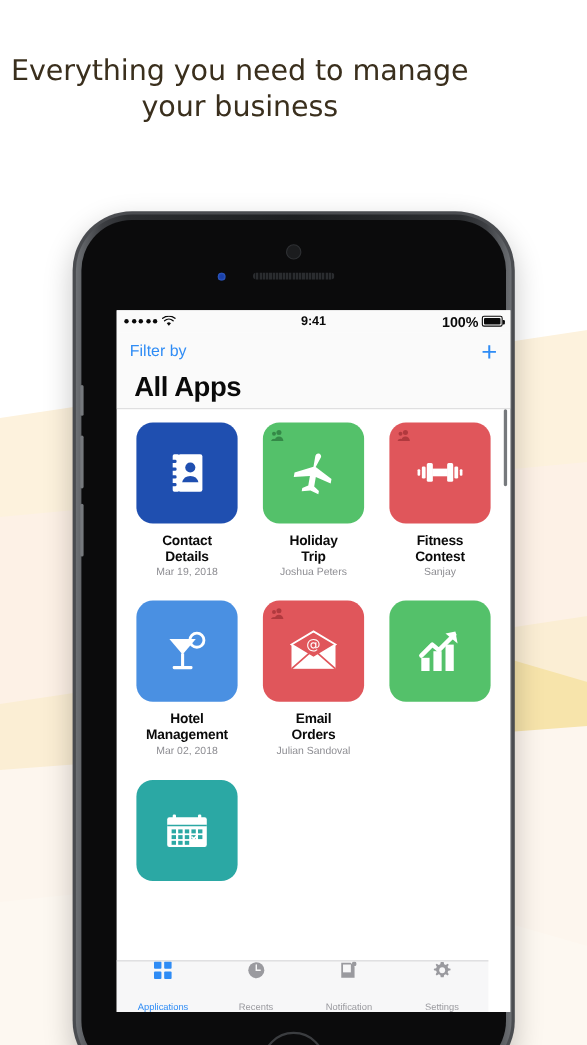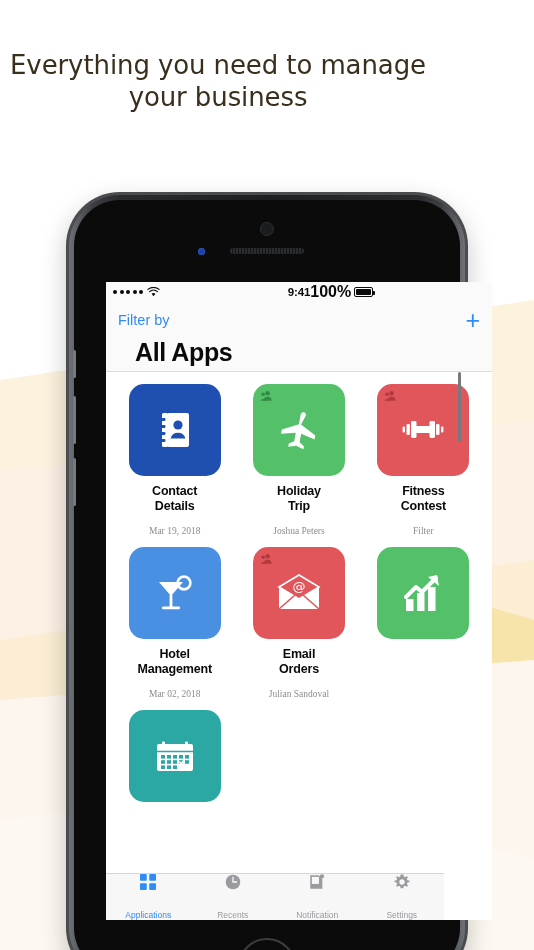--- a/index.html
+++ b/index.html
@@ -68,35 +68,35 @@
   }
   .home-button {
     position: absolute; left: 50%; margin-left: -29px; bottom: -22px;
     width: 58px; height: 58px; border-radius: 50%;
     border: 2px solid #3b3d40; background: #0b0b0c;
   }
 
   
   .screen {
     position: absolute; left: 32px; top: 82px;
-    width: 386px; height: 638px;
+    width: 358px; height: 638px;
     background: #ffffff; overflow: hidden;
   }
 
   
   .statusbar {
     height: 20px; display: flex; align-items: center;
     padding: 0 7px; font-size: 11px; font-weight: bold; color: #0a0a0a;
     background: #fafafa;
   }
   .sb-left { display: flex; align-items: center; gap: 4px; flex: 1; }
   .sig-dots { display: flex; gap: 2.5px; align-items: center; }
   .sig-dots i { width: 4px; height: 4px; border-radius: 50%; background: #0a0a0a; display: block; }
   .sb-center { flex: 0 0 auto; font-size: 11.5px; letter-spacing: -0.1px; }
-  .sb-right { flex: 1; display: flex; align-items: center; gap: 3px; font-size: 16px; }
+  .sb-right { flex: 1; display: flex; align-items: center; justify-content: flex-end; gap: 3px; font-size: 13px; }
   .battery {
     width: 19px; height: 9.5px; border: 1px solid #0a0a0a; border-radius: 2px;
     position: relative; padding: 1px;
   }
   .battery::after {
     content: ""; position: absolute; right: -3px; top: 2.5px;
     width: 2px; height: 4px; background: #0a0a0a; border-radius: 0 1px 1px 0;
   }
   .battery i { display: block; height: 100%; background: #0a0a0a; border-radius: 1px; }
 
@@ -104,21 +104,21 @@
   .navbar {
     height: 36px; background: #fafafa;
     display: flex; align-items: center; justify-content: space-between;
     padding: 0 12px;
   }
   .filter-link { color: #2f8cf5; font-size: 14.5px; }
   .plus-btn { color: #2f8cf5; font-size: 25px; line-height: 1; font-weight: 300; }
 
   .bigtitle {
     background: #fafafa;
-    padding: 0 29px 4px; font-size: 25px; font-weight: bold; color: #0a0a0a;
+    padding: 0 16px 4px; font-size: 25px; font-weight: bold; color: #0a0a0a;
     letter-spacing: -0.4px;
   }
 
   
   .searchwrap { background: #fafafa; padding: 8px 11px 11px; }
   .searchbar {
     height: 29px; background: #e8e8ea; border-radius: 9px;
     display: flex; align-items: center; padding: 0 9px; gap: 6px;
   }
   .search-ph { flex: 1; color: #9a9a9f; font-size: 14px; }
@@ -135,21 +135,21 @@
   .cell { display: flex; flex-direction: column; align-items: center; }
   .tile {
     position: relative; width: 92px; height: 92px; border-radius: 15px;
     display: flex; align-items: center; justify-content: center;
   }
   .badge { position: absolute; left: 7px; top: 6px; opacity: 0.55; }
   .cap-title {
     margin-top: 8px; font-size: 12.5px; font-weight: bold; color: #0a0a0a;
     text-align: center; line-height: 14.5px; letter-spacing: -0.2px;
   }
-  .cap-sub { margin-top: 13px; font-size: 9.5px; color: #8d8d92; text-align: center; font-family: Liberation Serif, serif; }
+  .cap-sub { margin-top: 2px; font-size: 9.5px; color: #8d8d92; text-align: center; }
 
   
   .tabbar {
     position: absolute; left: 0; bottom: 0; width: 338px; height: 47px;
     background: #f7f7f8; border-top: 1px solid #d6d6d8;
     display: flex;
   }
   .tab { flex: 1; display: flex; flex-direction: column; align-items: center; justify-content: center; gap: 20px; }
   .tab-label { font-size: 8.5px; color: #9a9a9f; }
   .tab.active .tab-label { color: #2f8cf5; }
@@ -275,21 +275,21 @@
                 <rect x="8.5" y="10" width="3.4" height="11" rx="1.2" fill="#ffffff"></rect>
                 <rect x="38.1" y="10" width="3.4" height="11" rx="1.2" fill="#ffffff"></rect>
                 <rect x="4.6" y="12.5" width="2.4" height="6" rx="1" fill="#ffffff"></rect>
                 <rect x="43" y="12.5" width="2.4" height="6" rx="1" fill="#ffffff"></rect>
               </svg>
             </div>
             <div class="cap-title">
               <span>Fitness</span><br>
               <span>Contest</span>
             </div>
-            <div class="cap-sub">Filter</div>
+            <div class="cap-sub">Sanjay</div>
           </div>
 
           <div class="cell">
             <div class="tile" style="background:#4a90e2">
               <svg width="48" height="48" viewBox="0 0 48 48">
                 <polygon points="8,13 32,13 20,27" fill="#ffffff"></polygon>
                 <rect x="18.6" y="26" width="2.8" height="13" fill="#ffffff"></rect>
                 <rect x="11" y="37.5" width="18" height="2.8" rx="1.2" fill="#ffffff"></rect>
                 <circle cx="33" cy="14" r="6.4" stroke="#ffffff" stroke-width="2.6" fill="none"></circle>
               </svg>

